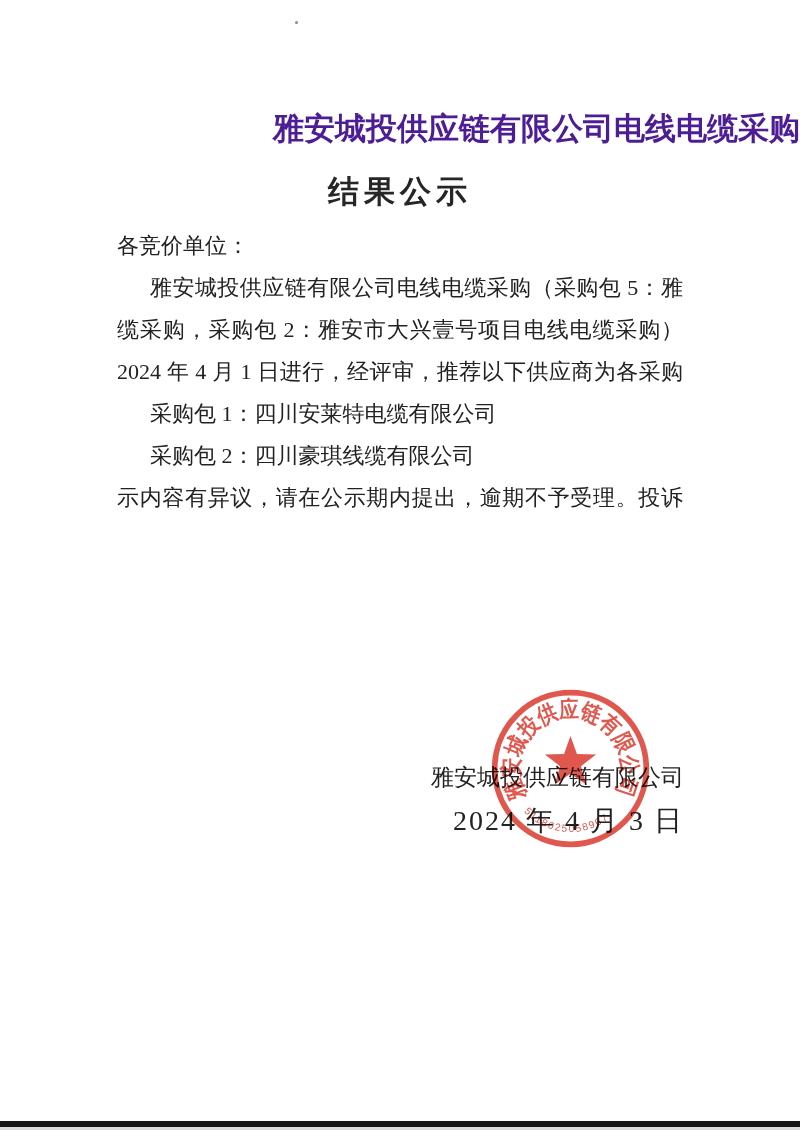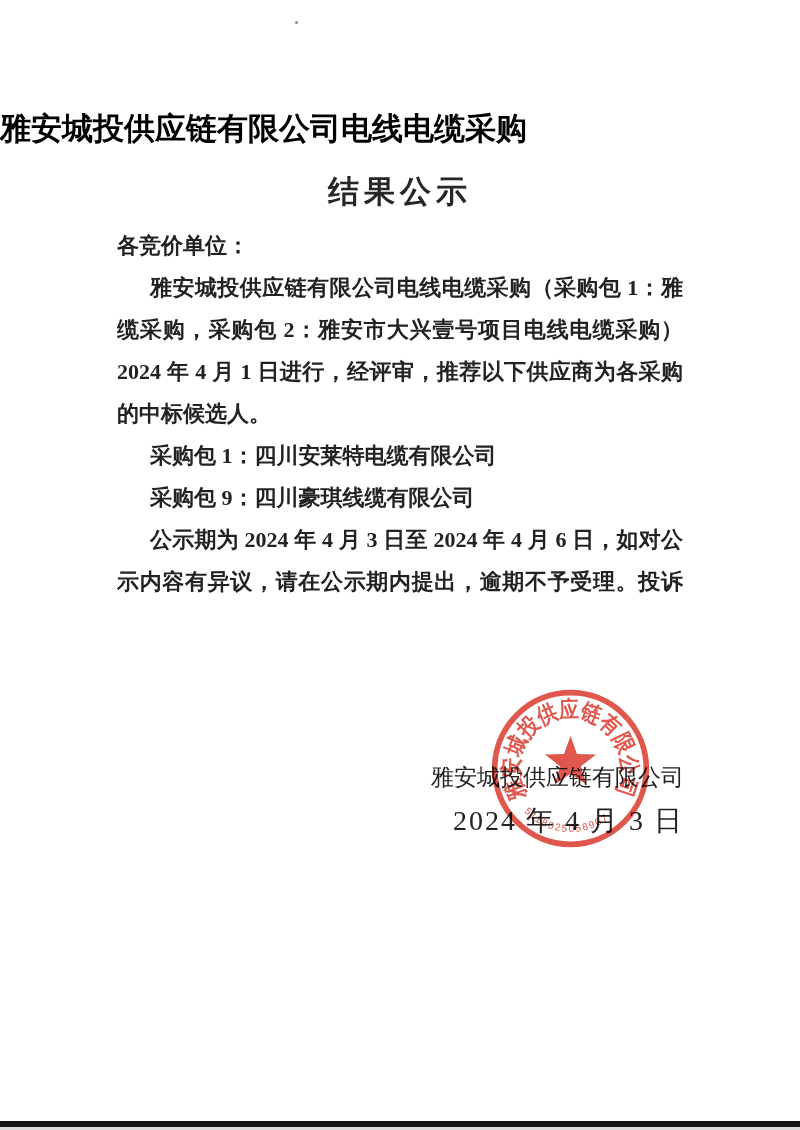--- a/index.html
+++ b/index.html
@@ -15,39 +15,39 @@
 
   
   .speck {
     position: absolute; left: 295px; top: 21px;
     width: 3px; height: 3px; background: #8a8a8a; border-radius: 50%;
   }
 
   
   .title1 {
     position: absolute; left: 0; top: 109px; width: 800px;
-    text-align: left;
+    text-align: right;
     font-size: 31px; font-weight: bold; line-height: 40px;
-    color: #000000;
+    color: #4c1d95;
     letter-spacing: 0px;
   }
   .title2 {
     position: absolute; left: 0; top: 172px; width: 800px;
     text-align: center;
     font-size: 31px; font-weight: bold; line-height: 40px;
     color: #262626;
     letter-spacing: 5px;
   }
 
   
   .body-text {
     position: absolute; left: 117px; top: 225px; width: 566px;
     font-size: 22px; line-height: 42px; color: #222;
   }
-  .line { height: 42px; overflow: hidden; white-space: normal; font-weight: bold; }
+  .line { height: 42px; overflow: hidden; white-space: normal; }
   .line.j { text-align: justify; text-align-last: justify; }
   .line.indent { padding-left: 33px; }
   .line.j.indent { padding-left: 0; text-indent: 33px; }
 
   
   .sig-company {
     position: absolute; right: 116px; top: 763px;
     font-size: 23px; line-height: 30px; color: #222;
     z-index: 2;
   }
@@ -83,27 +83,25 @@
 
 <div class="page">
 
   <div class="speck"></div>
 
   <div class="title1">雅安城投供应链有限公司电线电缆采购</div>
   <div class="title2">结果公示</div>
 
   <div class="body-text">
     <div class="line">各竞价单位：</div>
-    <div class="line j indent">雅安城投供应链有限公司电线电缆采购（采购包 1：雅</div>
+    <div class="line j indent">雅安城投供应链有限公司电线电缆采购（采购包 5：雅</div>
     <div class="line j">缆采购，采购包 2：雅安市大兴壹号项目电线电缆采购）于</div>
     <div class="line j">2024 年 4 月 1 日进行，经评审，推荐以下供应商为各采购包</div>
-    <div class="line">的中标候选人。</div>
     <div class="line indent">采购包 1：四川安莱特电缆有限公司</div>
-    <div class="line indent">采购包 9：四川豪琪线缆有限公司</div>
-    <div class="line j indent">公示期为 2024 年 4 月 3 日至 2024 年 4 月 6 日，如对公</div>
+    <div class="line indent">采购包 2：四川豪琪线缆有限公司</div>
     <div class="line j">示内容有异议，请在公示期内提出，逾期不予受理。投诉电</div>
   </div>
 
   <div class="sig-company">雅安城投供应链有限公司</div>
   <div class="sig-date">2024 年 4 月 3 日</div>
 
   <div class="seal">
     <svg viewBox="0 0 200 200" xmlns="http://www.w3.org/2000/svg">
       <g fill="none" stroke="#dd4a3f">
         <circle cx="100" cy="100" r="93" stroke-width="7"></circle>

